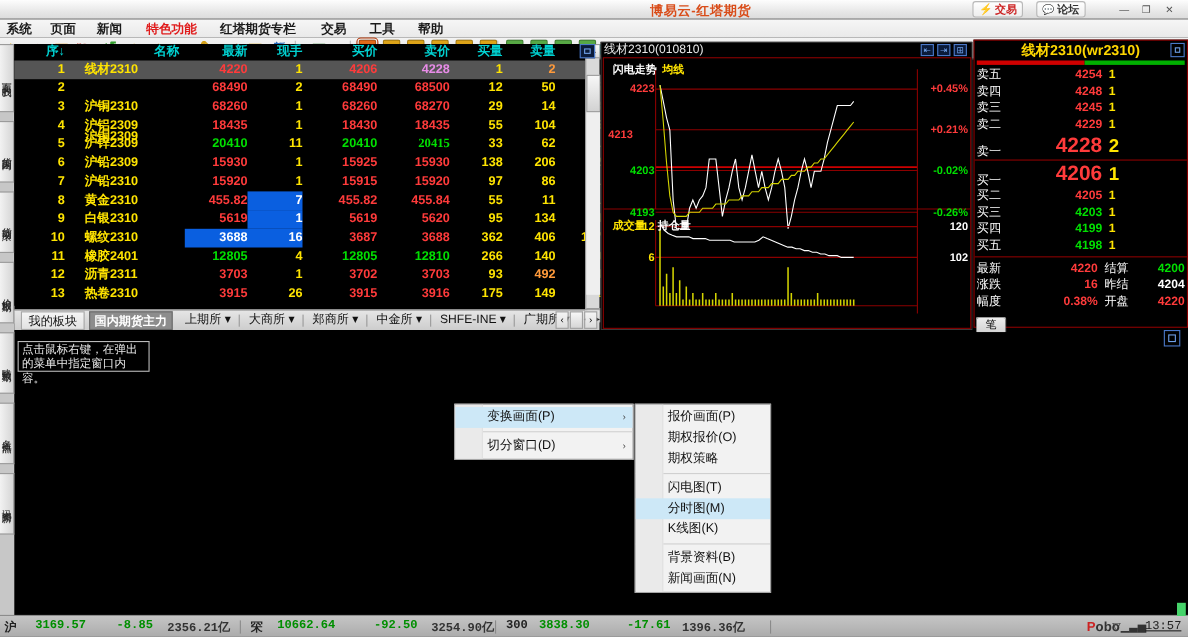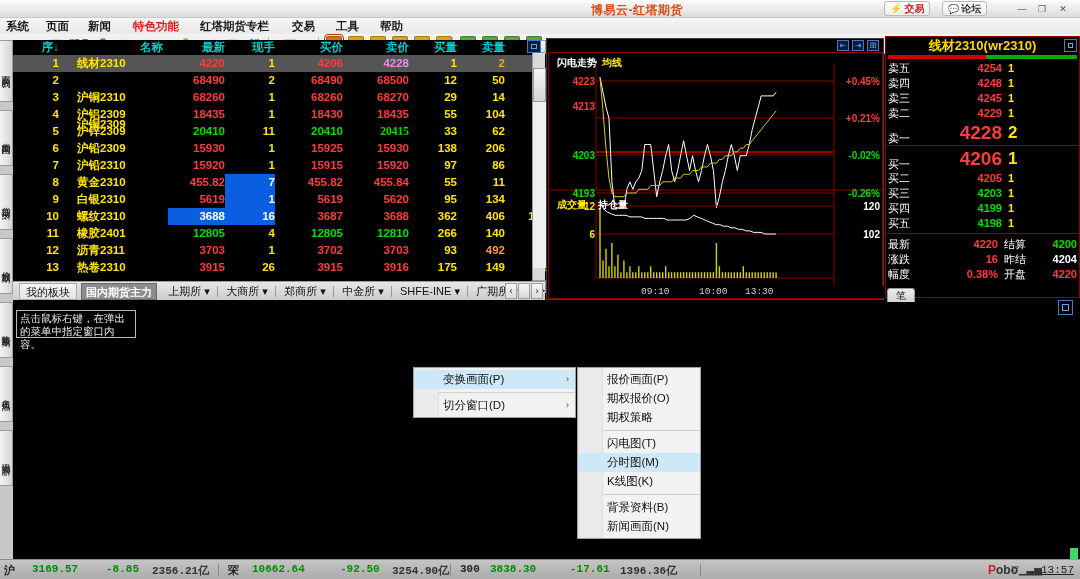--- a/index.html
+++ b/index.html
@@ -555,20 +555,21 @@
     <div class="stab" style="left: 458px; width: 52px; text-align: center;">广期所 ▾</div>
     <div class="vsep" style="left: 512px;"></div>
     <div style="position: absolute; left: 516px; top: 4px; font-size: 8px; color: rgb(34, 34, 34);">◄</div>
     <div style="position: absolute; left: 526px; top: 4px; font-size: 8px; color: rgb(34, 34, 34);">►</div>
     <div style="position: absolute; left: 492px; top: 1px; width: 12px; height: 16px; background: linear-gradient(rgb(245, 245, 245), rgb(220, 220, 220)); border: 1px solid rgb(160, 160, 160); font-size: 9px; text-align: center; line-height: 15px;">‹</div>
     <div style="position: absolute; left: 505px; top: 1px; width: 12px; height: 16px; background: linear-gradient(rgb(247, 247, 247), rgb(214, 214, 214)); border: 1px solid rgb(160, 160, 160);"></div>
     <div style="position: absolute; left: 518px; top: 1px; width: 12px; height: 16px; background: linear-gradient(rgb(245, 245, 245), rgb(220, 220, 220)); border: 1px solid rgb(160, 160, 160); font-size: 9px; text-align: center; line-height: 15px;">›</div>
   </div>
 
 <div id="chartpanel">
+  <div id="chart-title">线材2310(010810)</div>
   <div class="cbx" style="left:290px">⇤</div>
   <div class="cbx" style="left:305px">⇥</div>
   <div class="cbx" style="left:320px">⊞</div>
 
   <div id="chart-body">
     <svg id="chart-svg" width="333" height="245" viewBox="0 0 333 245" style="display:block">
         <line x1="47" y1="28" x2="285" y2="28" stroke="#8b0000" stroke-width="1"></line>
         <line x1="47" y1="65" x2="285" y2="65" stroke="#8b0000" stroke-width="1"></line>
         <line x1="47" y1="102" x2="285" y2="102" stroke="#8b0000" stroke-width="1"></line>
         <line x1="47" y1="140" x2="285" y2="140" stroke="#8b0000" stroke-width="1"></line>
@@ -644,39 +645,34 @@
         <line x1="227.1" y1="225" x2="227.1" y2="219.2" stroke="#d4d400" stroke-width="1.4"></line>
         <polyline points="51.0,149.9 54.7,156.1 58.5,159.2 62.2,160.8 66.0,162.3 69.7,162.3 73.5,162.3 77.2,162.3 81.0,163.9 84.7,163.9 88.5,163.9 92.2,163.9 96.0,165.4 99.7,165.4 103.5,165.4 107.2,165.4 111.0,165.4 114.7,165.4 118.5,167.0 122.2,167.0 125.9,167.0 129.7,167.0 133.4,167.0 137.2,167.0 140.9,165.4 144.7,162.3 148.4,163.9 152.2,165.4 155.9,167.0 159.7,168.6 163.4,170.1 167.2,171.7 170.9,171.7 174.7,173.2 178.4,173.2 182.2,174.8 185.9,174.8 189.6,176.3 193.4,176.3 197.1,177.9 200.9,177.9 204.6,179.4 208.4,179.4 212.1,179.4 215.9,181.0 219.6,181.0 223.4,181.0 227.1,181.0" fill="none" stroke="#ffffff" stroke-width="1"></polyline>
       </svg>
 
     <div class="clabel" id="lg1" style="left:8px;top:3px;color:#ffffff">闪电走势</div>
     <div class="clabel" id="lg2" style="left:53px;top:3px;color:#ffe400">均线</div>
     <div class="clabel" id="lg3" style="left:8px;top:145px;color:#ffe400">成交量</div>
     <div class="clabel" id="lg4" style="left:49px;top:145px;color:#ffffff">持仓量</div>
 
     <div class="clabel" style="left:4px;top:23px;color:#ff3b3b;width:42px;text-align:right">4223</div>
-    <div class="clabel" style="left:4px;top:48px;color:#ff3b3b;width:42px;text-align:right">4213</div>
+    <div class="clabel" style="left:4px;top:64px;color:#ff3b3b;width:42px;">4213</div>
     <div class="clabel" style="left:4px;top:97px;color:#00e000;width:42px;text-align:right">4203</div>
     <div class="clabel" style="left:4px;top:135px;color:#00e000;width:42px;text-align:right">4193</div>
 
     <div class="clabel" style="right:2px;top:23px;color:#ff3b3b">+0.45%</div>
     <div class="clabel" style="right:2px;top:60px;color:#ff3b3b">+0.21%</div>
     <div class="clabel" style="right:2px;top:97px;color:#00e000">-0.02%</div>
     <div class="clabel" style="right:2px;top:135px;color:#00e000">-0.26%</div>
 
     <div class="clabel" style="left:4px;top:148px;color:#ffe400;width:42px;text-align:right">12</div>
     <div class="clabel" style="left:4px;top:176px;color:#ffe400;width:42px;text-align:right">6</div>
     <div class="clabel" style="right:2px;top:148px;color:#ffffff">120</div>
     <div class="clabel" style="right:2px;top:176px;color:#ffffff">102</div>
 
-    <div id="ctick">
-      <span style="left:92px">09:10</span>
-      <span style="left:150px">10:00</span>
-      <span style="left:196px">13:30</span>
-    </div>
   </div>
 </div>
 
 <div id="detail">
   <div id="detail-title">线材2310(wr2310)</div>
   <div id="detail-sq">
       <i></i>
     </div>
   <div id="ratio">
     <div class="r" style="width: 52%;"></div>

